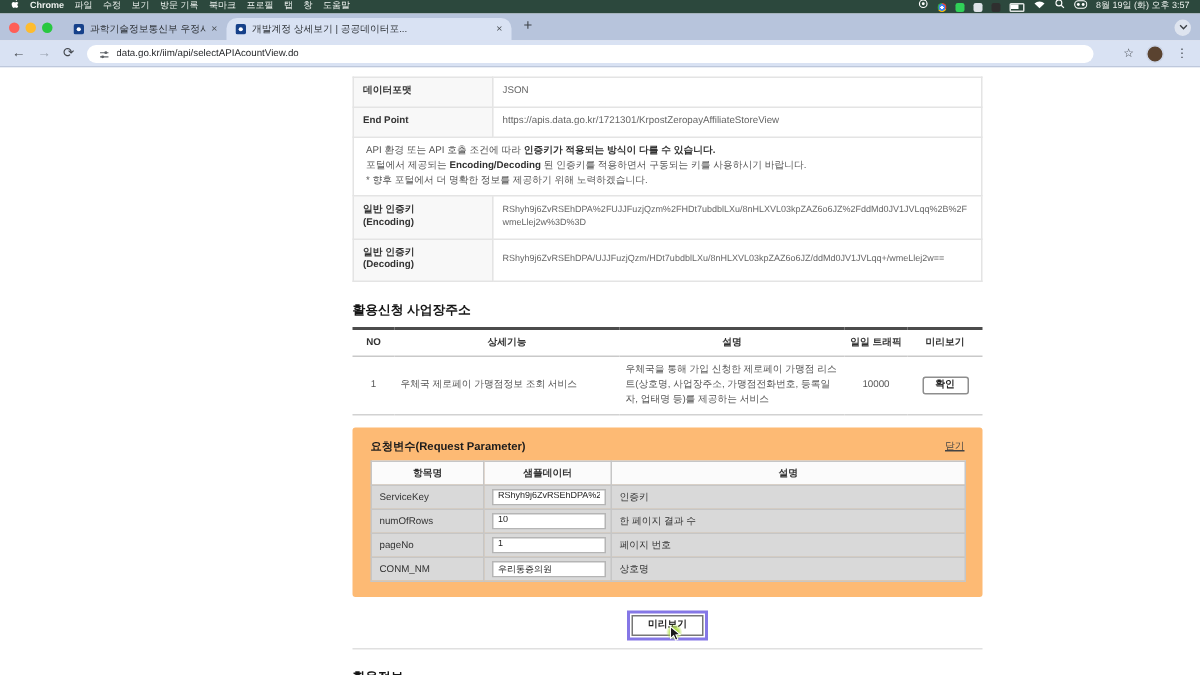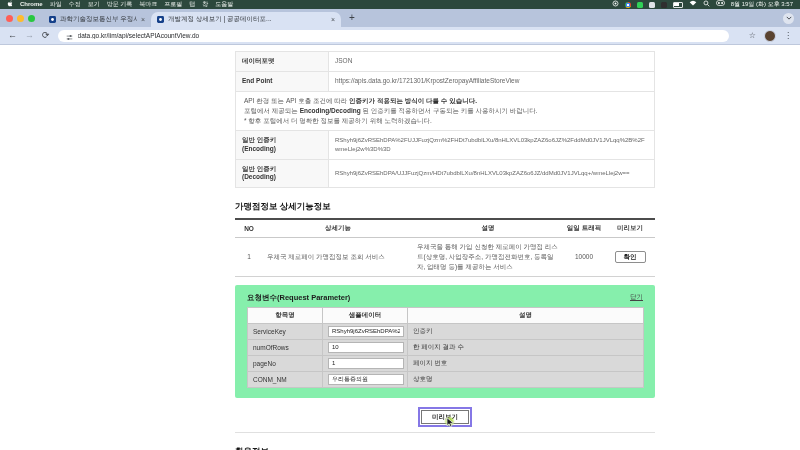--- a/index.html
+++ b/index.html
@@ -64,21 +64,21 @@
   .sect-title{font-size:8.5px;font-weight:bold;color:#161616;margin:13px 0 5px;}
 
   .t2{font-size:6.5px;table-layout:fixed;text-align:center;}
   .t2 th{border-top:2px solid #4c4c4c;border-bottom:1px solid #c9c9c9;padding:4px 2px;
          font-weight:bold;color:#333;background:#fff;}
   .t2 td{border-bottom:1px solid #d2d2d2;padding:4px 4px;color:#555;vertical-align:middle;line-height:1.5;}
   .t2 .left{text-align:left;}
   .btn-sm{font-size:6.5px;font-weight:bold;color:#222;background:#fff;border:1px solid #8e8e8e;
           border-radius:2px;padding:2px 8px;line-height:1;font-family:inherit;}
 
-  .panel{margin-top:8px;background:#86efac;border-radius:2px;padding:8px 12px 10px;}
+  .panel{margin-top:8px;background:#fdba74;border-radius:2px;padding:8px 12px 10px;}
   .panel-head{display:flex;align-items:center;justify-content:space-between;}
   .panel-title{font-size:7.5px;font-weight:bold;color:#1c1c1c;}
   .close-link{font-size:6.5px;color:#444;text-decoration:underline;}
   .t3{margin-top:4px;font-size:6.5px;table-layout:fixed;}
   .t3 th{background:#fbfbfb;border:1px solid #c6c6c6;padding:3px 2px;color:#333;font-weight:bold;text-align:center;}
   .t3 td{background:#d9d9d9;border:1px solid #c6c6c6;padding:2px 5px;color:#333;text-align:left;}
   .t3 input{width:76px;height:11px;border:1px solid #b5b5b5;background:#fff;font-size:6px;
             padding:0 3px;font-family:inherit;color:#222;box-sizing:border-box;}
 
   .preview-wrap{position:relative;text-align:center;margin-top:7px;height:18px;}
@@ -239,21 +239,21 @@
         </tr>
         <tr>
           <td class="lbl">
             <span>일반 인증키</span><br><span>(Decoding)</span>
           </td>
           <td class="key">RShyh9j6ZvRSEhDPA/UJJFuzjQzm/HDt7ubdblLXu/8nHLXVL03kpZAZ6o6JZ/ddMd0JV1JVLqq+/wmeLlej2w==</td>
         </tr>
       </tbody>
         </table>
 
-      <div class="sect-title">가맹점정보 상세기능정보</div>
+      <div class="sect-title">활용신청 사업장주소</div>
 
       <table class="t2">
         <colgroup>
             <col style="width:28px">
             <col style="width:150px">
             <col style="width:150px">
             <col style="width:42px">
             <col style="width:50px">
           </colgroup>
         <thead>

